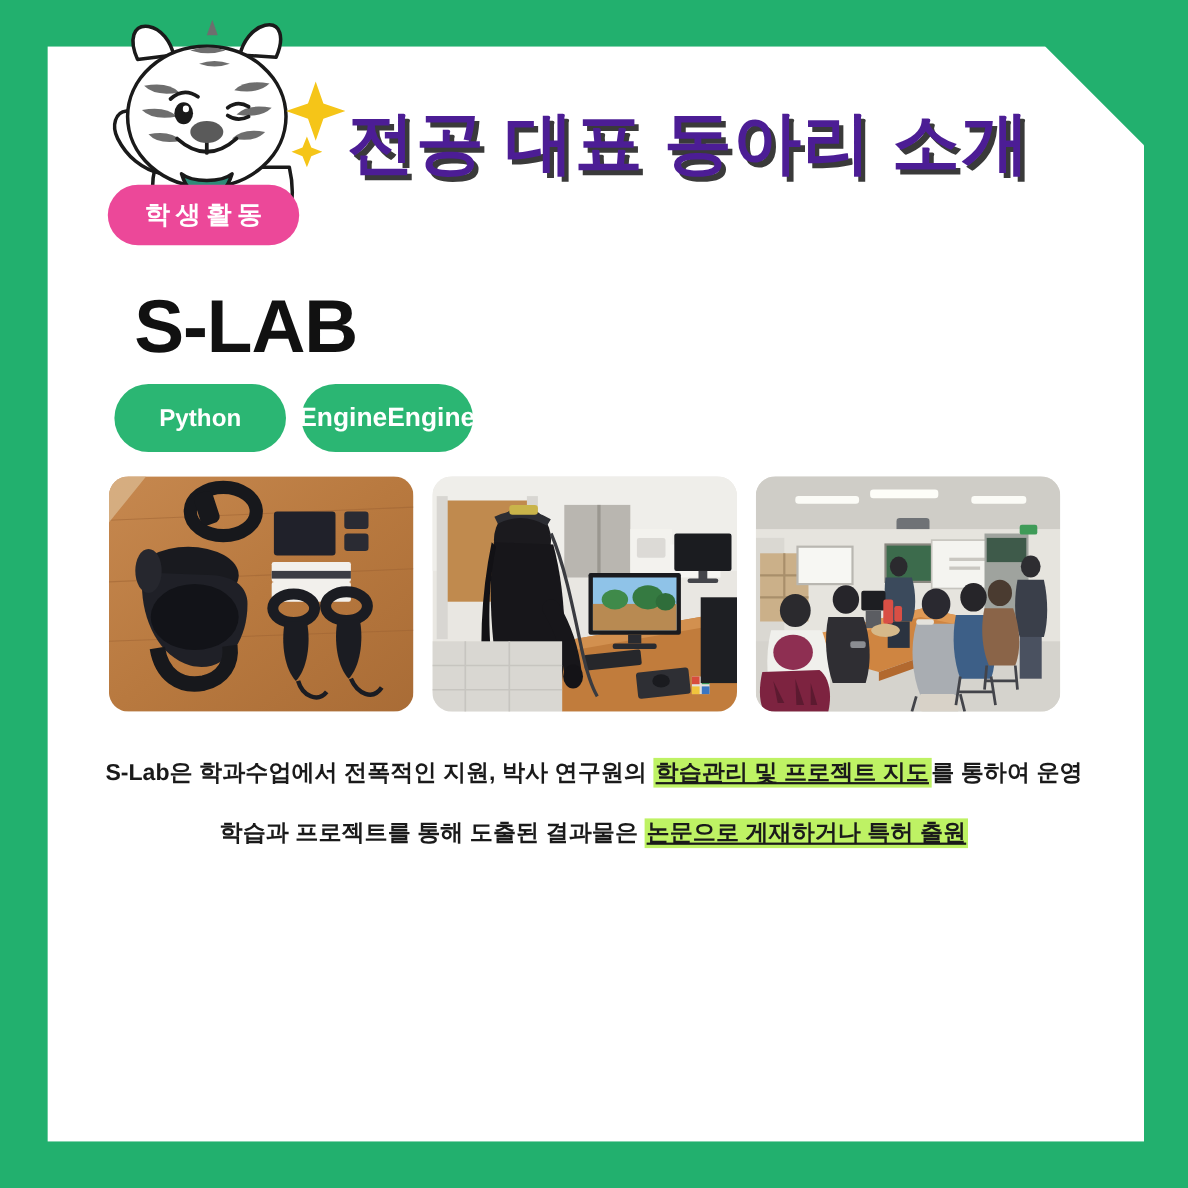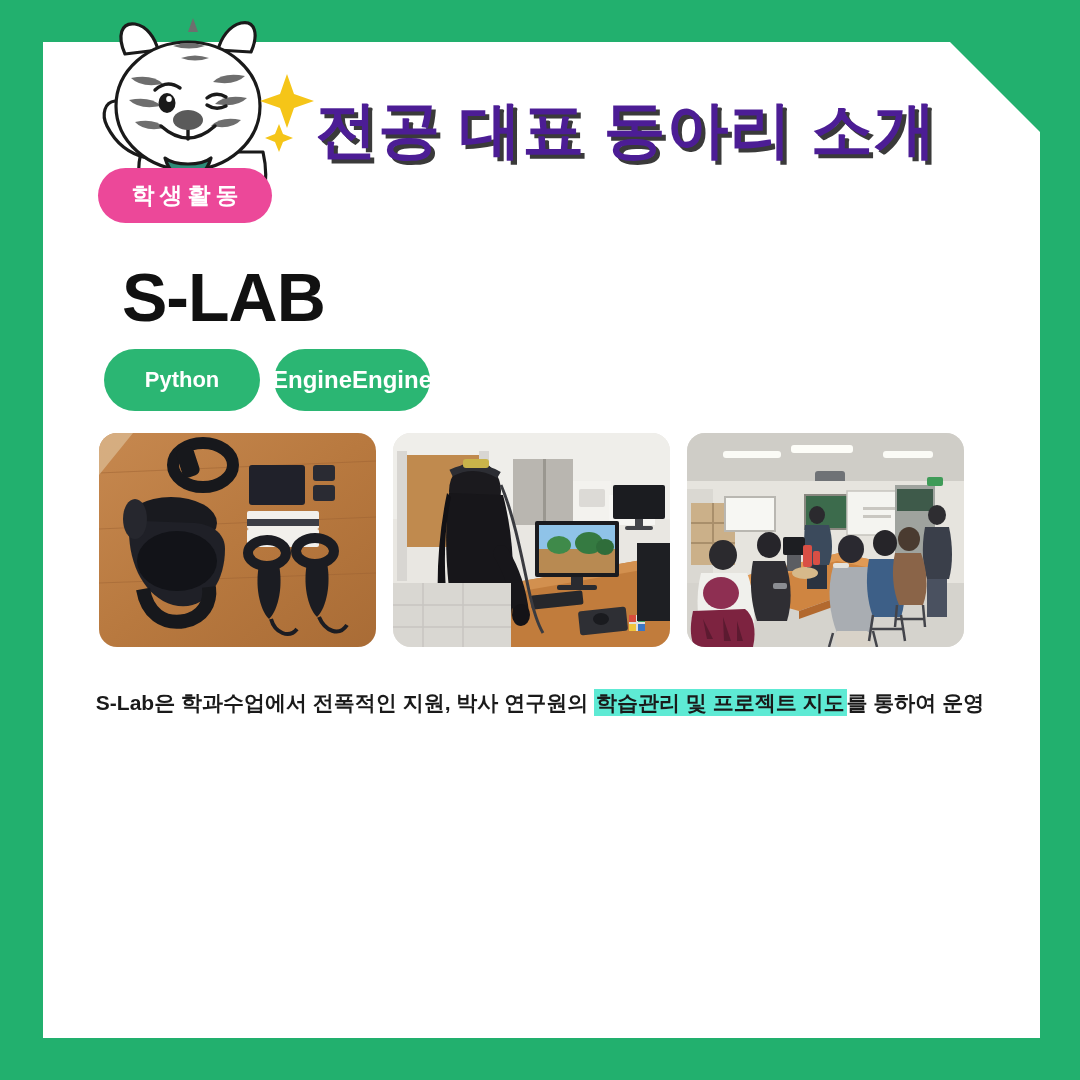--- a/index.html
+++ b/index.html
@@ -87,23 +87,24 @@
 
   
   #bodytext { position:absolute; left:0; top:686px; width:1080px; }
   .line {
     text-align:center;
     font-size:21px; font-weight:bold; color:#1a1a1a;
     height:55px; line-height:34px;
     white-space:nowrap;
   }
   .hl {
-    background:#5eead4;
+    background:#bef264;
     padding:2px 2px;
     box-decoration-break:clone;
+    text-decoration:underline;
     -webkit-box-decoration-break:clone;
   }
 </style>
 </head>
 <body>
 
 <div id="card"></div>
 
 <div id="mascot">
   <svg viewBox="0 0 260 215" xmlns="http://www.w3.org/2000/svg">
@@ -375,13 +376,14 @@
       <rect x="86" y="150" width="14" height="6" rx="2" fill="#8b8d92"></rect>
       <rect x="146" y="130" width="16" height="5" rx="2" fill="#e4e2dc"></rect>
       <rect x="126" y="118" width="7" height="14" rx="2" fill="#d94f45"></rect>
     </svg>
   </div>
 
 </div>
 
 <div id="bodytext">
     <div class="line"><span>S-Lab은 학과수업에서 전폭적인 지원, 박사 연구원의 </span><span class="hl">학습관리 및 프로젝트 지도</span><span>를 통하여 운영</span></div>
+    <div class="line"><span>학습과 프로젝트를 통해 도출된 결과물은 </span><span class="hl">논문으로 게재하거나 특허 출원</span></div>
   </div>
 
 </body></html>

